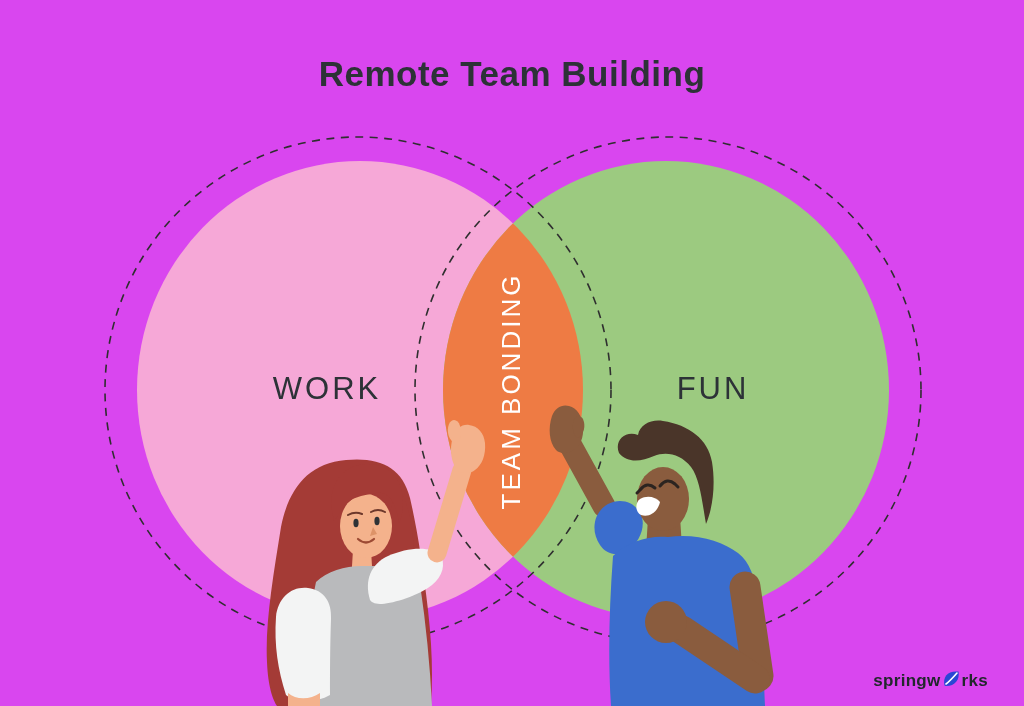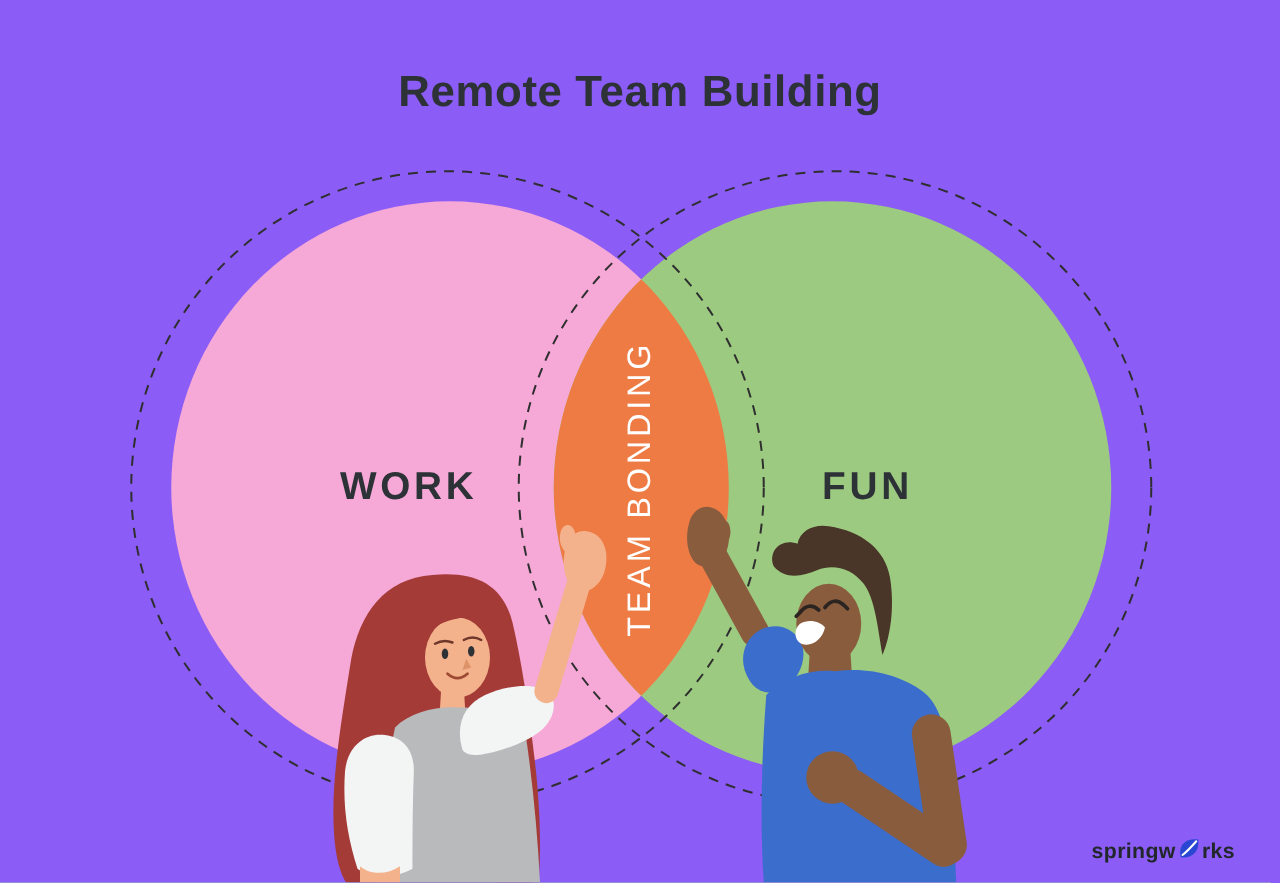--- a/index.html
+++ b/index.html
@@ -1,31 +1,31 @@
 <!DOCTYPE html>
 <html><head>
 <meta charset="utf-8">
 <style>
   html,body{margin:0;padding:0;background:#9fb6ba;}
   .stage{
     position:relative;width:1024px;height:706px;overflow:hidden;
-    background:#8b5cf6;font-family:"Liberation Sans",sans-serif;
+    background:#d946ef;font-family:"Liberation Sans",sans-serif;
   }
   .scene{position:absolute;left:0;top:0;width:1024px;height:706px;}
   .txt{position:absolute;z-index:2;color:#2d3237;}
   .title{
     left:0;right:0;top:54px;text-align:center;
     font-size:35px;font-weight:700;letter-spacing:.5px;
   }
   .circle-label{
-    font-size:31px;font-weight:700;letter-spacing:3px;
+    font-size:31px;font-weight:400;letter-spacing:3px;
     width:220px;text-align:center;
   }
   .work{left:217px;top:371px;}
-  .fun{left:584px;top:371px;text-align:center;}
+  .fun{left:603px;top:371px;text-align:center;}
   .bonding{
     left:361px;top:376px;width:300px;height:30px;line-height:30px;
     text-align:center;color:#ffffff;font-size:26px;letter-spacing:3px;
     transform:rotate(-90deg);transform-origin:50% 50%;white-space:nowrap;
   }
   .logo{
     position:absolute;z-index:2;right:36px;bottom:17px;
     font-size:17px;font-weight:700;color:#22272c;letter-spacing:.3px;
     display:flex;align-items:flex-end;line-height:1;
   }

